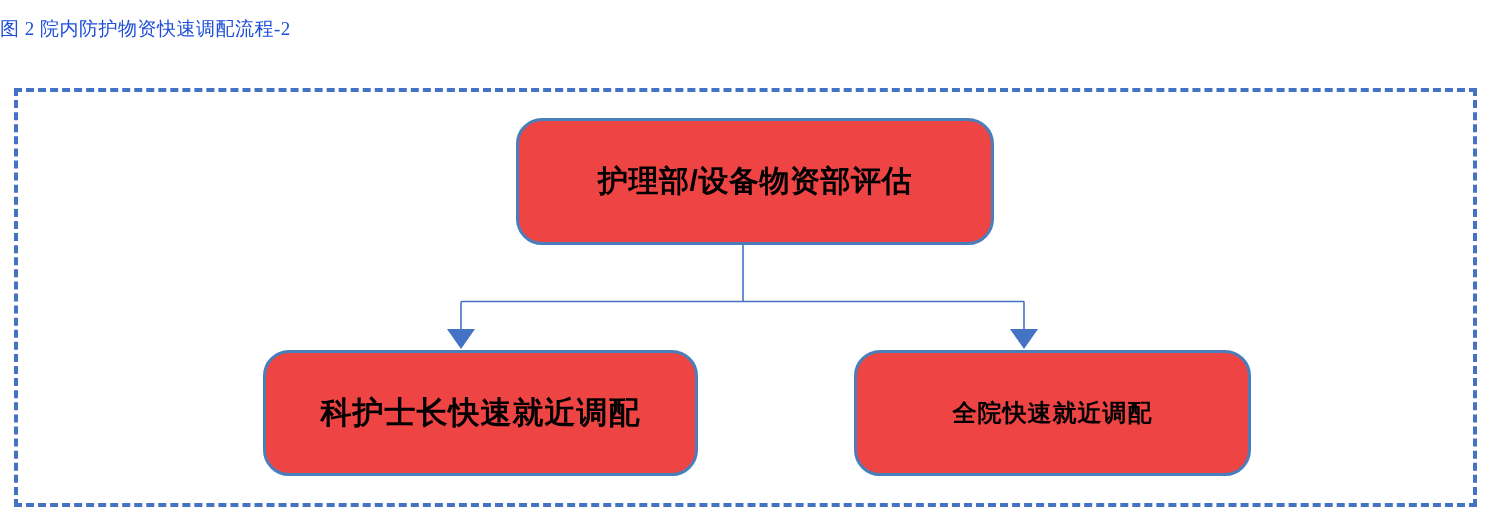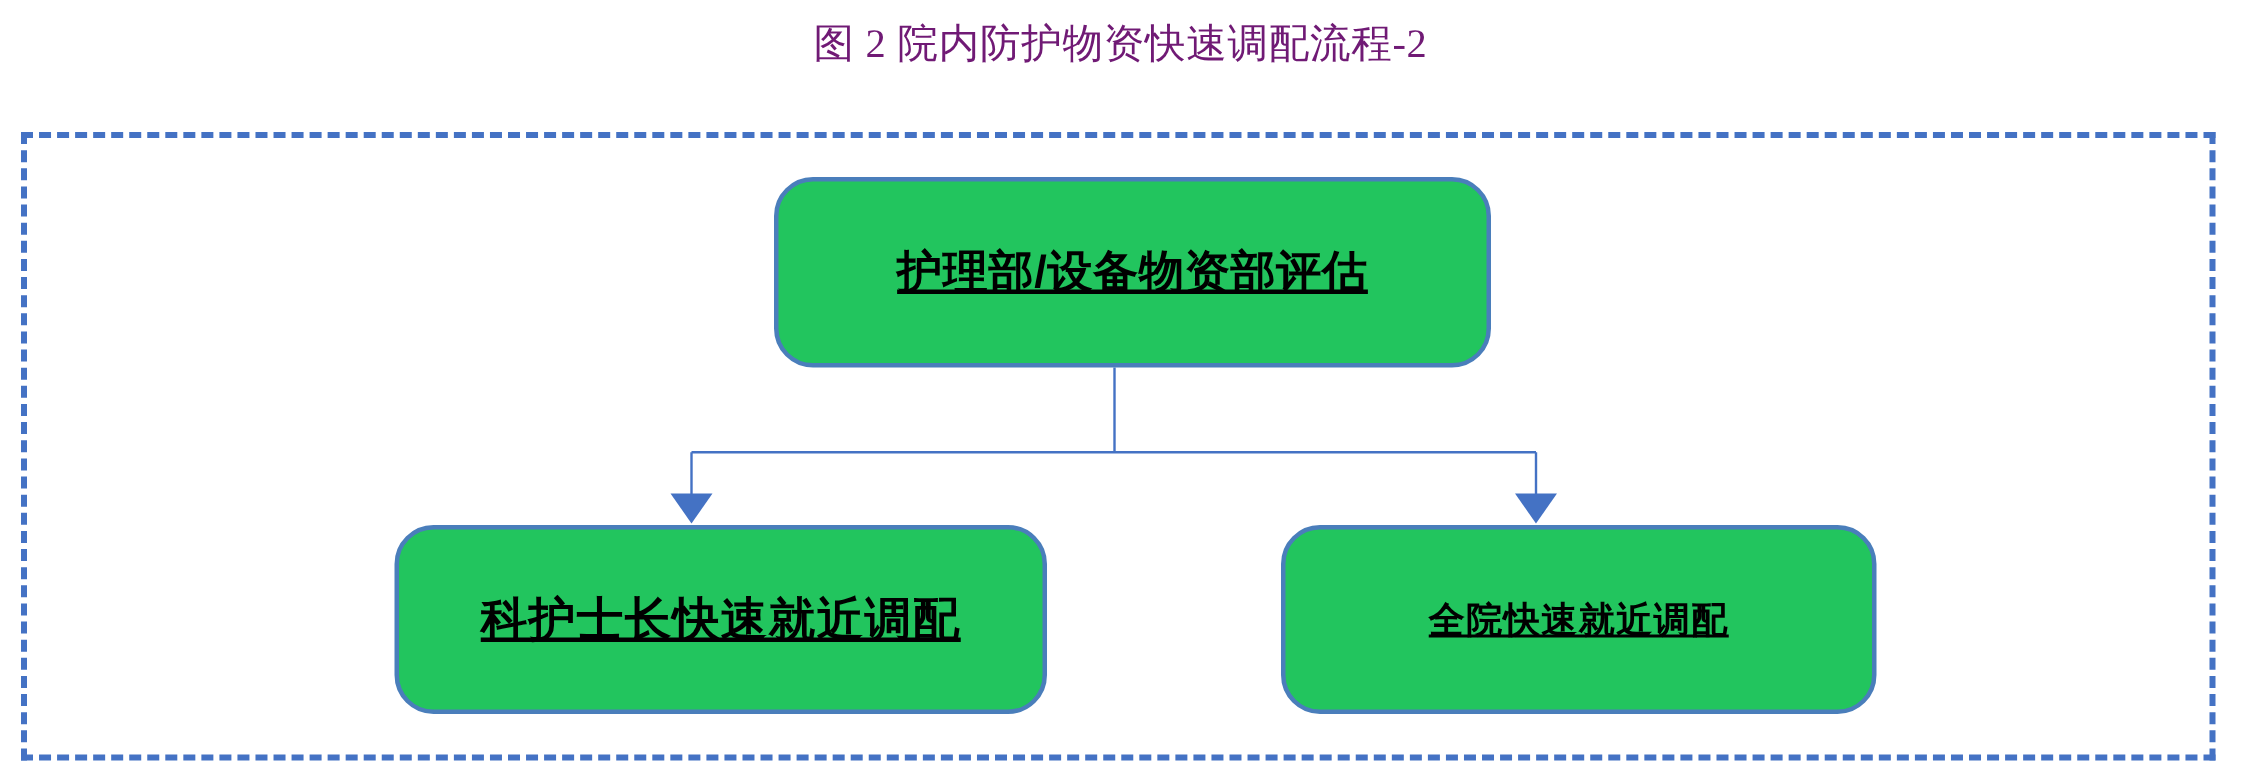--- a/index.html
+++ b/index.html
@@ -16,54 +16,53 @@
     height: 522px;
     background: #ffffff;
     overflow: hidden;
   }
   
   #figure-title {
     position: absolute;
     left: 0;
     top: 12px;
     width: 1494px;
-    text-align: center;
+    text-align: left;
     font-family: "Liberation Serif", "DejaVu Serif", serif;
-    font-size: 27px;
+    font-size: 19px;
     line-height: 34px;
-    color: #701a75;
+    color: #1d4ed8;
     white-space: pre;
     letter-spacing: 0.5px;
   }
   
   #dashed-group {
     position: absolute;
     left: 14px;
     top: 88px;
     width: 1463px;
     height: 419px;
     box-sizing: border-box;
     border: 4px dashed #4472C4;
     background: transparent;
   }
   
   .node {
     position: absolute;
     box-sizing: border-box;
     border: 3px solid #4A7EBB;
     border-radius: 26px;
-    background: #22c55e;
+    background: #ef4444;
     display: flex;
     align-items: center;
     justify-content: center;
     color: #000000;
     font-weight: bold;
     font-family: "Liberation Sans", "DejaVu Sans", sans-serif;
     white-space: pre;
-    text-decoration: underline;
   }
   #node-assessment {
     left: 516px;
     top: 118px;
     width: 478px;
     height: 127px;
     font-size: 30px;
     letter-spacing: 0.5px;
   }
   #node-dept-head {

